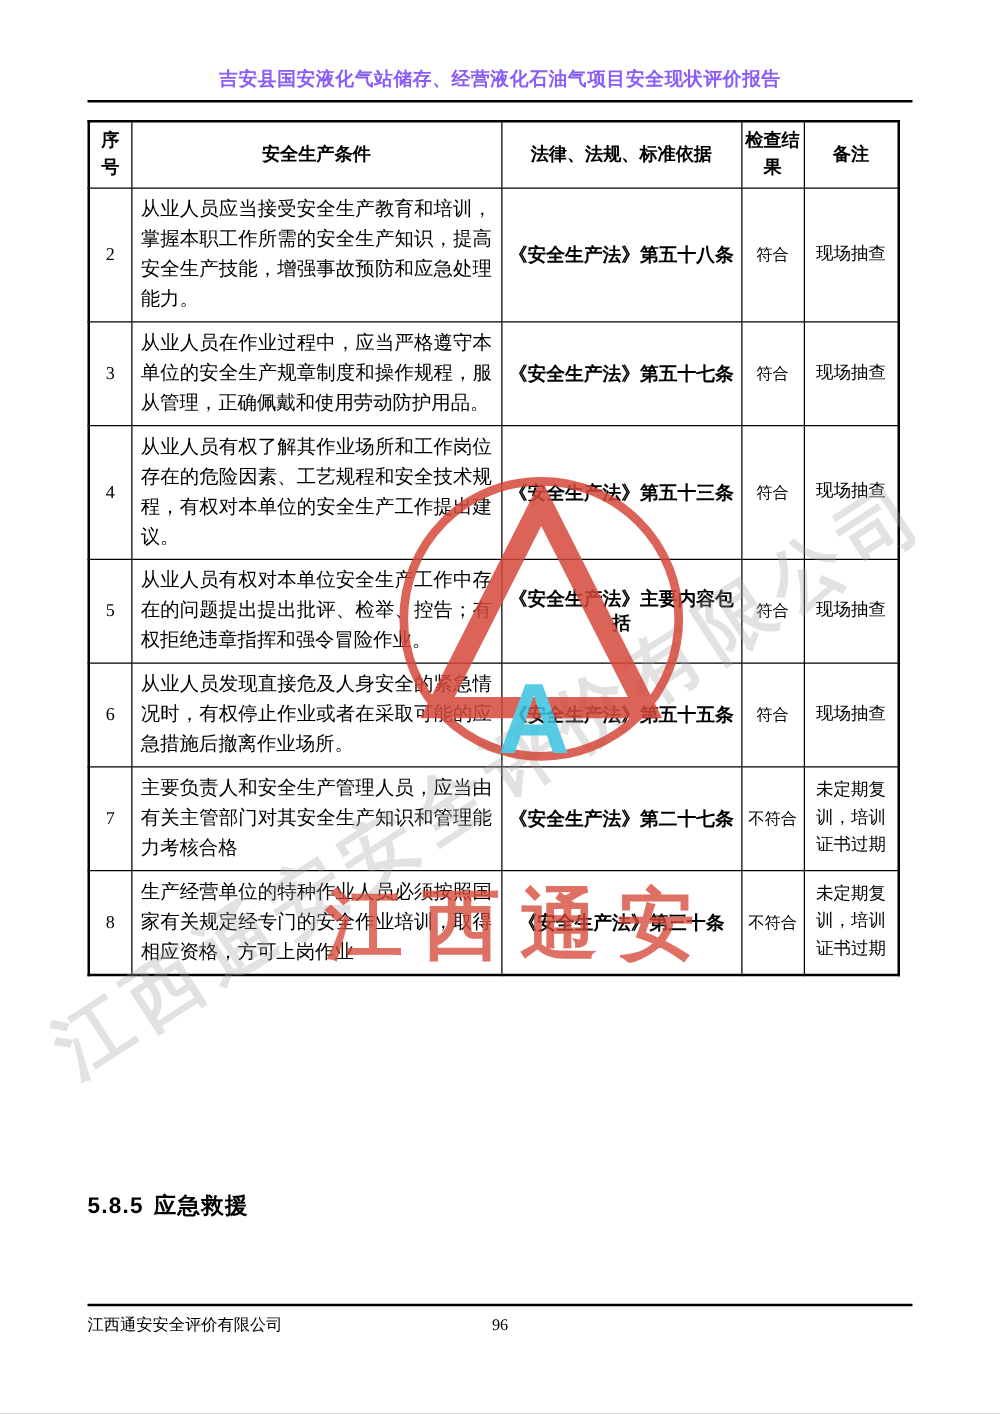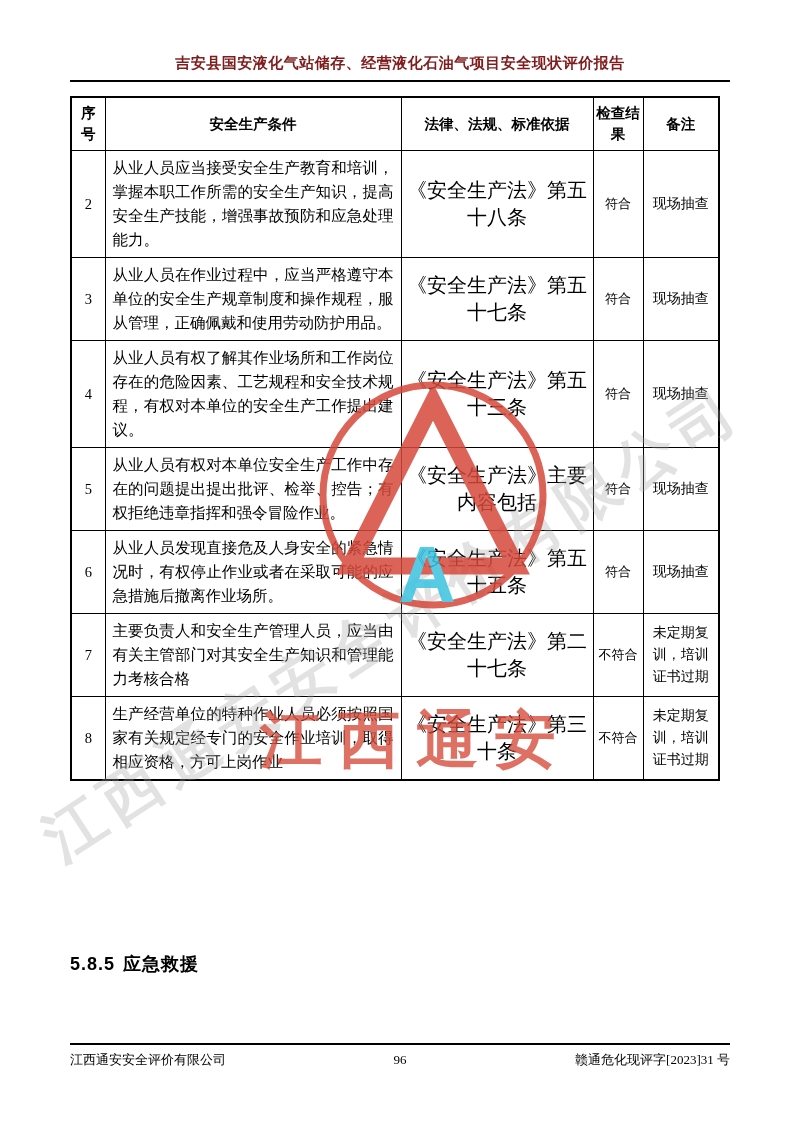--- a/index.html
+++ b/index.html
@@ -3,34 +3,34 @@
 <meta charset="utf-8">
 <style>
   html,body{margin:0;padding:0;background:#888;}
   .page{
     position:relative;width:800px;height:1131px;margin:0 auto;background:#ffffff;
     font-family:"Liberation Serif","DejaVu Serif",serif;color:#000;overflow:hidden;
   }
   
   .doc-header{
     position:absolute;left:70px;right:70px;top:54px;text-align:center;
-    font-weight:bold;font-size:15px;color:#7f1d1d;letter-spacing:0.5px;
+    font-weight:bold;font-size:15px;color:#8b5cf6;letter-spacing:0.5px;
   }
   .header-rule{position:absolute;left:70px;right:70px;top:80px;border-top:2.5px solid #000;}
 
   
   .report-table{
     position:absolute;left:70px;top:96px;width:650px;
     border-collapse:collapse;border:2px solid #000;table-layout:fixed;
   }
   .report-table th,.report-table td{border:1px solid #000;vertical-align:middle;}
   .report-table th{font-size:14.5px;font-weight:bold;text-align:center;padding:5px 2px;line-height:1.45;height:34px;}
   td.c-no{font-size:14.5px;text-align:center;}
   td.c-cond{font-size:15.5px;line-height:24px;text-align:justify;padding:5px 7px;}
-  td.c-basis{font-size:20px;text-align:center;padding:2px 4px;}
+  td.c-basis{font-size:15px;text-align:center;padding:2px 4px;font-weight:bold;}
   td.c-result{font-size:13px;text-align:center;}
   td.c-note{font-size:14px;text-align:center;line-height:22px;padding:4px 5px;}
 
   
   .conclusion{
     position:absolute;left:70px;width:650px;top:766px;
     font-size:18.5px;line-height:34px;text-indent:2em;text-align:justify;
   }
   .section-heading{
     position:absolute;left:70px;top:952px;
@@ -151,21 +151,20 @@
 
   <div class="section-heading">
     <span class="num">5.8.5</span><span>应急救援</span>
   </div>
 
 
   <div class="footer-rule"></div>
   <div class="footer">
     <span class="f-left">江西通安安全评价有限公司</span>
     <span class="f-center">96</span>
-    <span class="f-right">赣通危化现评字[2023]31 号</span>
   </div>
 
   <div class="wm-layer">
     <div class="wm-diagonal">江西通安安全评价有限公司</div>
     <svg class="stamp" viewBox="0 0 238 238">
       <circle cx="119" cy="119" r="110" fill="none" stroke="#d6483a" stroke-width="7"></circle>
       <polygon points="119,26 202,190 36,190" fill="none" stroke="#d6483a" stroke-width="17" stroke-linejoin="miter"></polygon>
       <text x="113" y="226" text-anchor="middle" font-size="80" font-weight="bold" fill="#3bc3e0" font-family="Liberation Sans, DejaVu Sans, sans-serif">A</text>
     </svg>
     <div class="stamp-text">江西通安</div>

